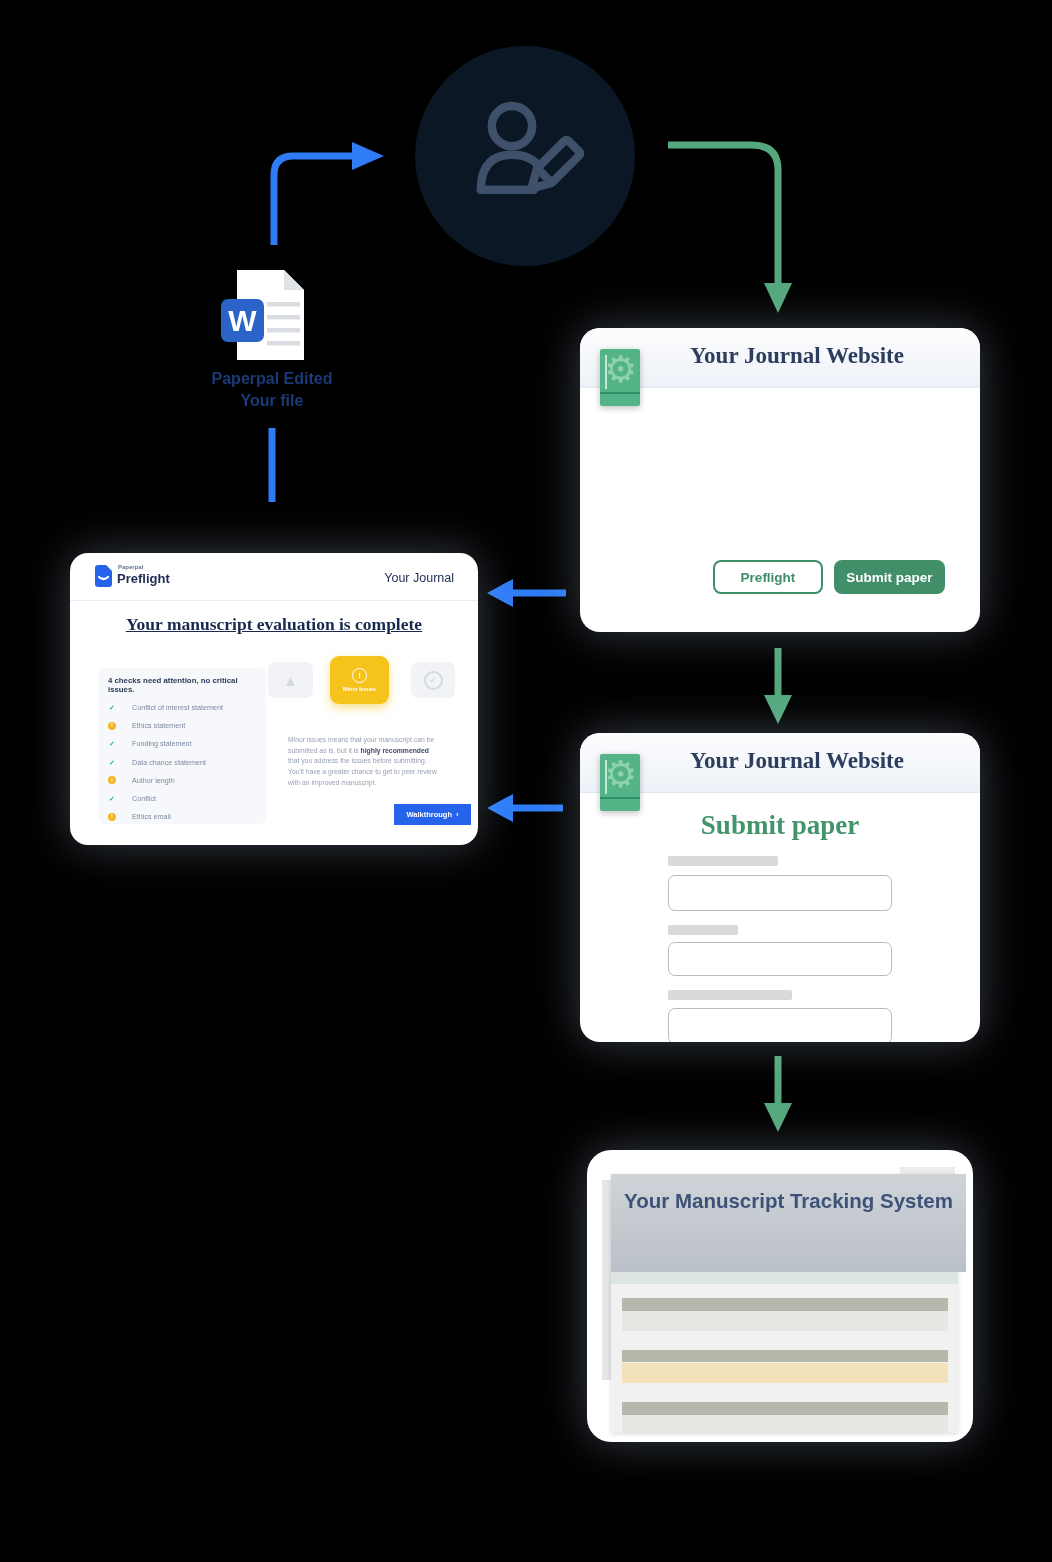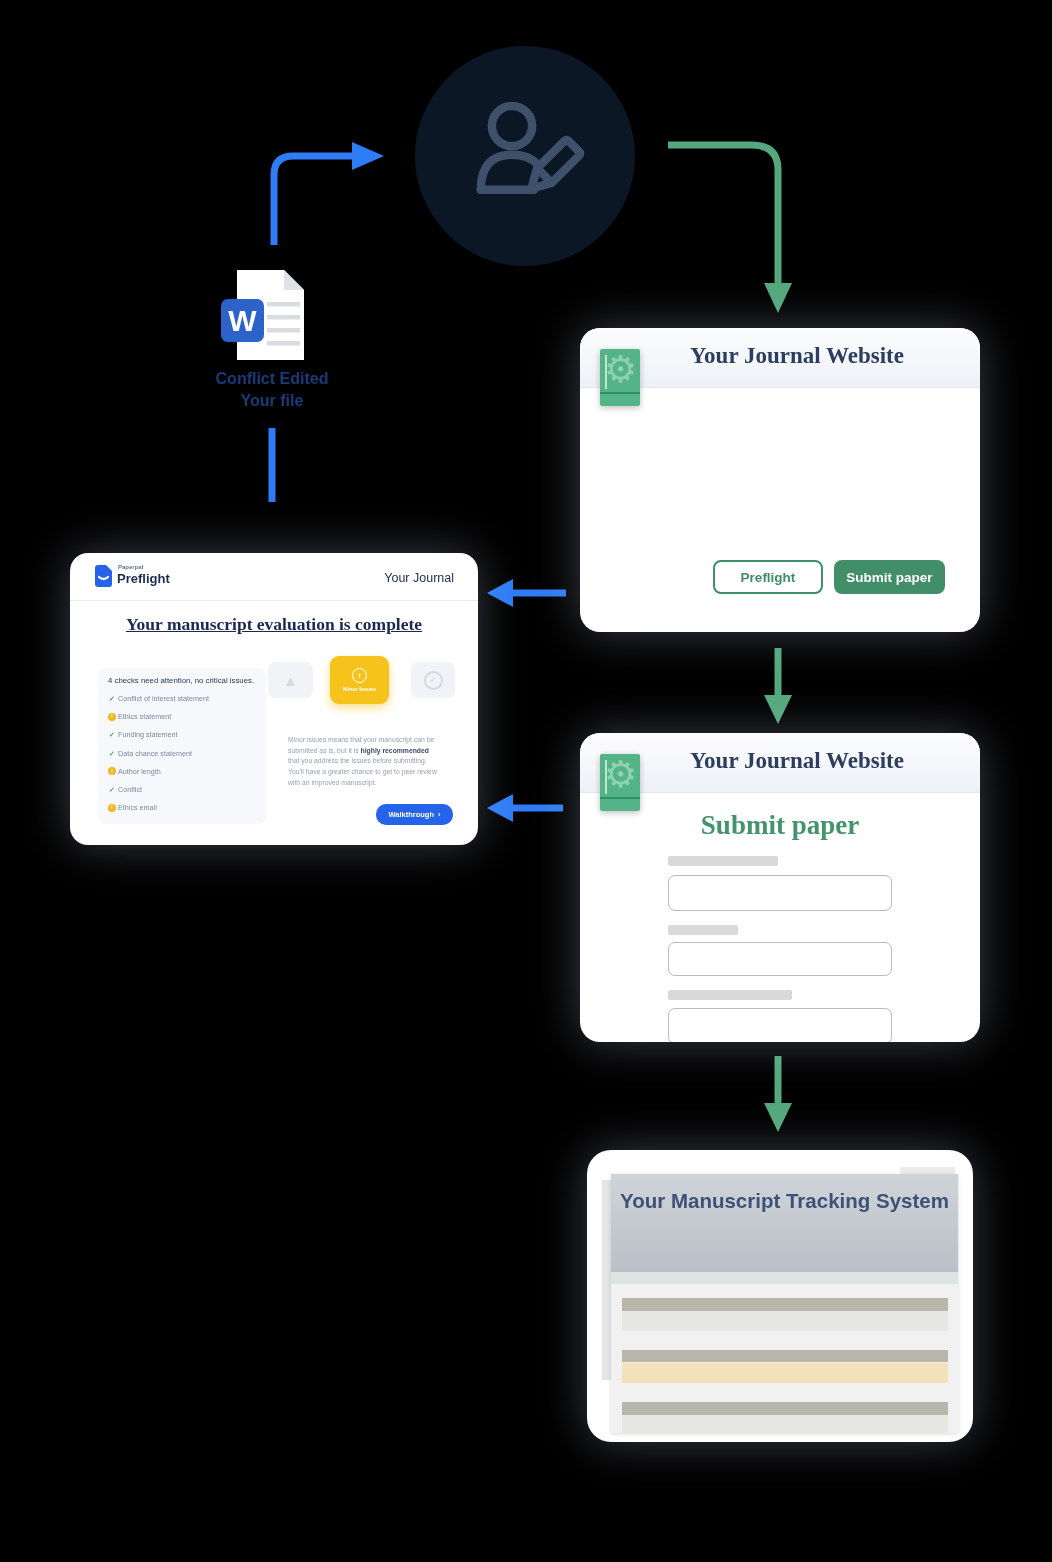--- a/index.html
+++ b/index.html
@@ -48,22 +48,22 @@
   #pf-logo-icon{position:absolute;left:24px;top:11px;}
   #pf-brand-small{position:absolute;left:48px;top:11px;font-size:6px;color:#66748f;font-weight:bold;}
   #pf-brand{position:absolute;left:47px;top:18px;font-size:13px;font-weight:bold;color:#1d2c55;}
   #pf-journal{position:absolute;right:24px;top:18px;font-size:12.5px;font-weight:normal;color:#1d2c55;}
   #pf-divider{position:absolute;left:0;top:47px;width:100%;height:1px;background:#e9edf3;}
   #pf-heading{position:absolute;left:0;top:61px;width:100%;text-align:center;
               font-family:"Liberation Serif",serif;font-weight:bold;font-size:17.5px;color:#19294f;text-decoration:underline;}
 
   #pf-checklist{position:absolute;left:28px;top:115px;width:168px;height:156px;background:#f7f8fb;
                 border-radius:8px;overflow:hidden;box-sizing:border-box;padding:8px 10px 0 10px;}
-  #pf-checklist .cl-title{font-size:7.8px;font-weight:normal;color:#2a3a58;margin-bottom:9px;}
-  .cl-item{display:flex;align-items:center;gap:2px;margin-bottom:9.2px;font-size:7.2px;color:#7c87a0;}
+  #pf-checklist .cl-title{font-size:7.8px;font-weight:bold;color:#2a3a58;margin-bottom:9px;}
+  .cl-item{display:flex;align-items:center;gap:16px;margin-bottom:9.2px;font-size:7.2px;color:#7c87a0;}
   .cl-ico{flex:0 0 auto;width:8px;height:8px;display:flex;align-items:center;justify-content:center;
           border-radius:50%;font-size:7px;line-height:1;}
   .cl-ico.pass{color:#3bb273;font-weight:bold;}
   .cl-ico.pass::before{content:"\2713";}
   .cl-ico.warn{background:#f2b71e;color:#fff;font-size:5.5px;font-weight:bold;}
   .cl-ico.warn::before{content:"!";}
 
   .tile{position:absolute;border-radius:7px;display:flex;flex-direction:column;
         align-items:center;justify-content:center;}
   .tile.gray{background:#f1f3f6;color:#d3d8e2;}
@@ -73,32 +73,32 @@
   #tile-minor .circ{width:13px;height:13px;border:1.4px solid #fff;border-radius:50%;
                     display:flex;align-items:center;justify-content:center;font-size:8px;font-weight:bold;}
   #tile-minor .lbl{font-size:5.4px;font-weight:bold;}
   #tile-check{left:341px;top:109px;width:44px;height:36px;}
   #tile-check .circ{width:15px;height:15px;border:2px solid #d3d8e2;border-radius:50%;
                     display:flex;align-items:center;justify-content:center;font-size:9px;color:#d3d8e2;font-weight:bold;}
 
   #pf-note{position:absolute;left:218px;top:182px;width:154px;font-size:6.8px;line-height:1.58;
            color:#97a0b4;}
   #pf-note b{color:#3d4a66;}
-  #btn-walkthrough{position:absolute;left:306px;top:251px;width:77px;height:21px;background:#2563eb;
-                   border-radius:10px;color:#fff;display:flex;align-items:center;justify-content:center;
+  #btn-walkthrough{position:absolute;left:324px;top:251px;width:77px;height:21px;background:#2563eb;
+                   border-radius:0;color:#fff;display:flex;align-items:center;justify-content:center;
                    gap:4px;font-size:7.5px;font-weight:bold;cursor:pointer;}
 
   
   #tracking-card{left:587px;top:1150px;width:386px;height:292px;border-radius:24px;}
   #trk-backpage{position:absolute;left:15px;top:30px;width:10px;height:200px;background:#e3e5e6;}
   #trk-tab{position:absolute;left:313px;top:17px;width:55px;height:16px;background:#ececec;}
   #trk-window{position:absolute;left:24px;top:24px;width:347px;height:259px;background:#f0f1f0;
               box-shadow:0 1px 4px rgba(0,0,0,.15);}
   #trk-header{position:absolute;left:0;top:0;width:100%;height:98px;
-              background:linear-gradient(#cfd4d9,#bac0c7);}
+              background:linear-gradient(#cfd4d9,#bac0c7);padding-left:8px;}
   #trk-title{position:absolute;left:0;top:15px;width:100%;text-align:center;font-weight:bold;
              font-size:20.5px;color:#3e5177;}
   #trk-band{position:absolute;left:0;top:98px;width:100%;height:12px;background:#dde5e4;}
   .trk-row{position:absolute;left:11px;width:326px;}
 
   
   #arrows{left:0;top:0;width:1052px;height:1562px;pointer-events:none;}
 </style>
 </head>
 <body>
@@ -160,21 +160,21 @@
     <path d="M19,4 h47 l20,20 v70 h-67 z" fill="#ffffff"></path>
     <path d="M66,4 l20,20 h-20 z" fill="#dfe3e8"></path>
     <rect x="49" y="36" width="33" height="4.5" fill="#d9dde2"></rect>
     <rect x="49" y="49" width="33" height="4.5" fill="#d9dde2"></rect>
     <rect x="49" y="62" width="33" height="4.5" fill="#d9dde2"></rect>
     <rect x="49" y="75" width="33" height="4.5" fill="#d9dde2"></rect>
     <rect x="3" y="33" width="43" height="43" rx="7" fill="#2b63c9"></rect>
     <text x="24.5" y="65" text-anchor="middle" font-family="Liberation Sans, sans-serif" font-weight="bold" font-size="30" fill="#ffffff">W</text>
   </svg>
   <div id="word-label" class="abs">
-    <div>Conflict Edited</div>
+    <div>Paperpal Edited</div>
     <div>Your file</div>
   </div>
 
   <div class="card" id="journal-card-1" style="left:580px;top:328px;width:400px;height:304px;">
     <div class="jw-head"></div>
     <div class="jw-cover">
       <span class="gear">⚙</span>
       <span class="spine"></span>
       <span class="rule"></span>
     </div>

